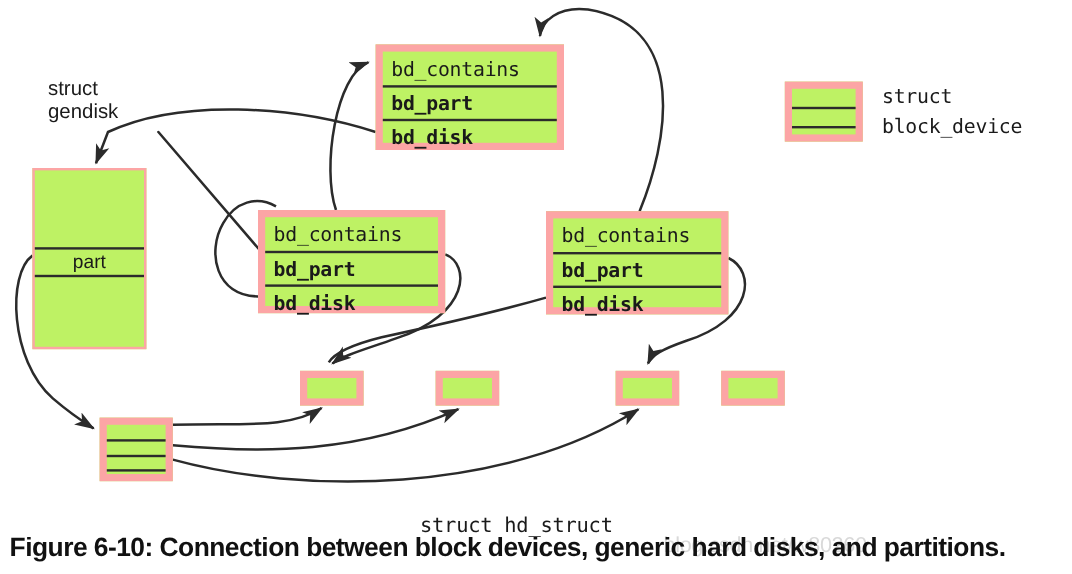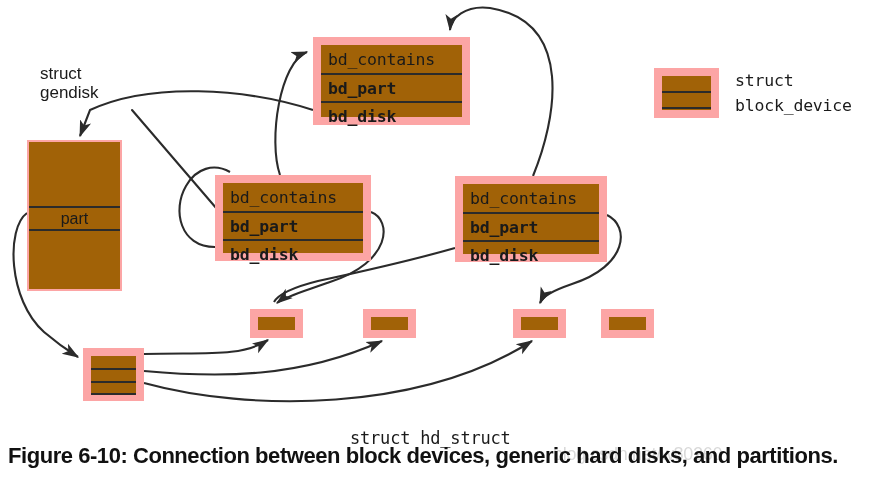--- a/index.html
+++ b/index.html
@@ -19,22 +19,22 @@
     position: absolute;
     left: 0;
     top: 0;
     width: 893px;
     height: 478px;
     pointer-events: none;
   }
   .node {
     position: absolute;
     box-sizing: border-box;
-    border: 8px solid #fca5a5;
-    background: #a16207;
+    border: 6px solid #fca5a5;
+    background: #bef264;
   }
   .row {
     box-sizing: border-box;
     font-family: "DejaVu Sans Mono", "Liberation Mono", monospace;
     font-size: 16.5px;
     color: #1a1a1a;
     padding-left: 7px;
     display: flex;
     align-items: center;
     letter-spacing: -0.2px;

